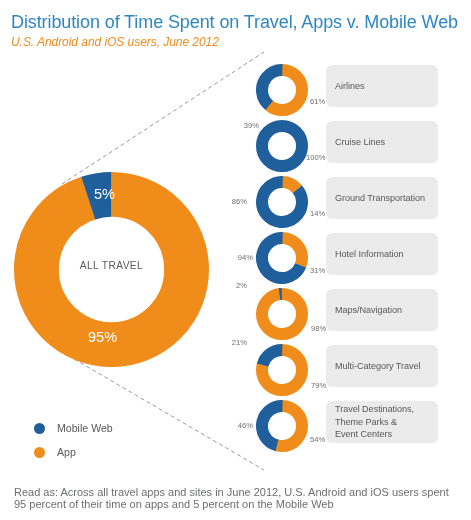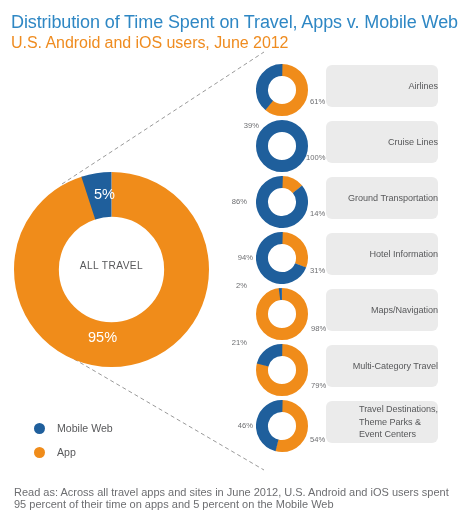--- a/index.html
+++ b/index.html
@@ -28,24 +28,25 @@
   }
   #title {
     font-size: 18px;
     line-height: 20px;
     color: #2e87c4;
     letter-spacing: -0.1px;
     white-space: nowrap;
   }
   #subtitle {
     margin-top: 4px;
-    font-size: 16px;
+    font-size: 12px;
     line-height: 13px;
     color: #ef8c20;
     letter-spacing: -0.05px;
+    font-style: italic;
   }
 
   
   #connectors {
     position: absolute;
     left: 0;
     top: 0;
     width: 471px;
     height: 520px;
     pointer-events: none;
@@ -157,21 +158,20 @@
     left: 94px;
     top: 3px;
     width: 112px;
     height: 42px;
     background: #ebebeb;
     border-radius: 6px;
     display: flex;
     align-items: center;
     box-sizing: border-box;
     padding: 0 0 0 9px;
-    justify-content: flex-end;
   }
   .label-text {
     font-size: 9.1px;
     line-height: 12.4px;
     color: #58595b;
     letter-spacing: -0.05px;
   }
 
   
   .row[data-row="0"] .pct-right { left: 78px; top: -1px; }

